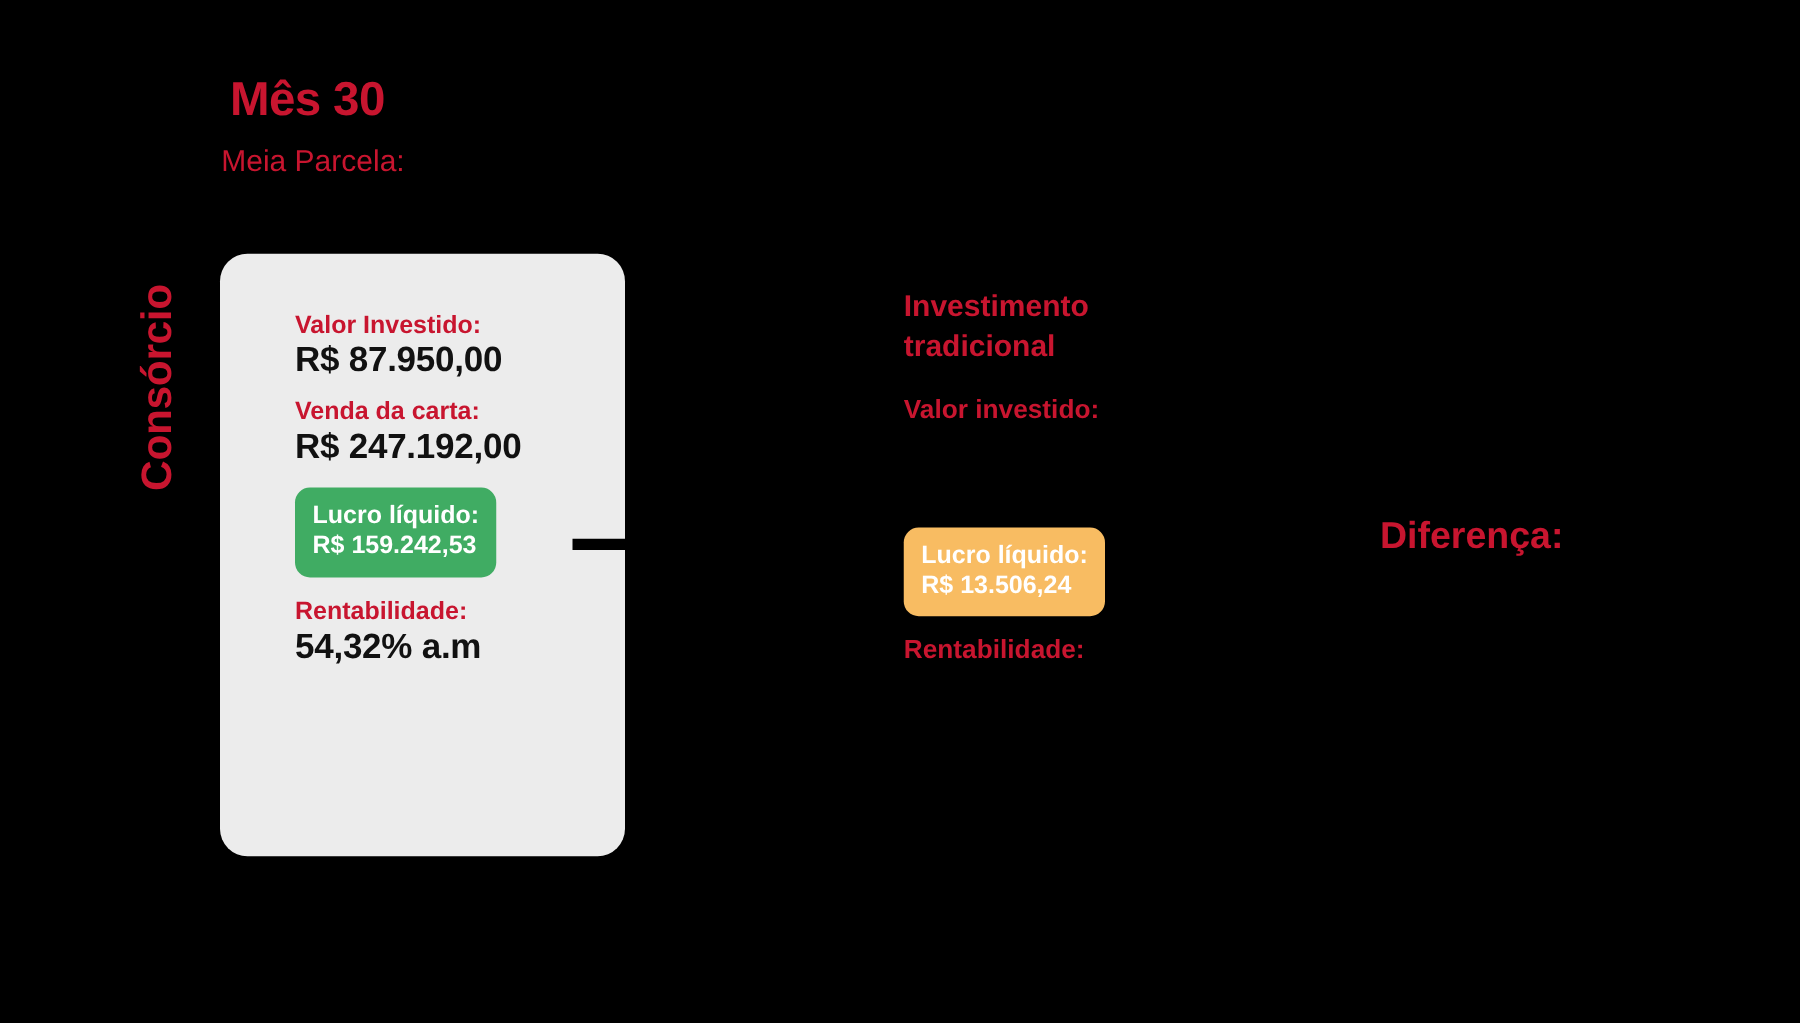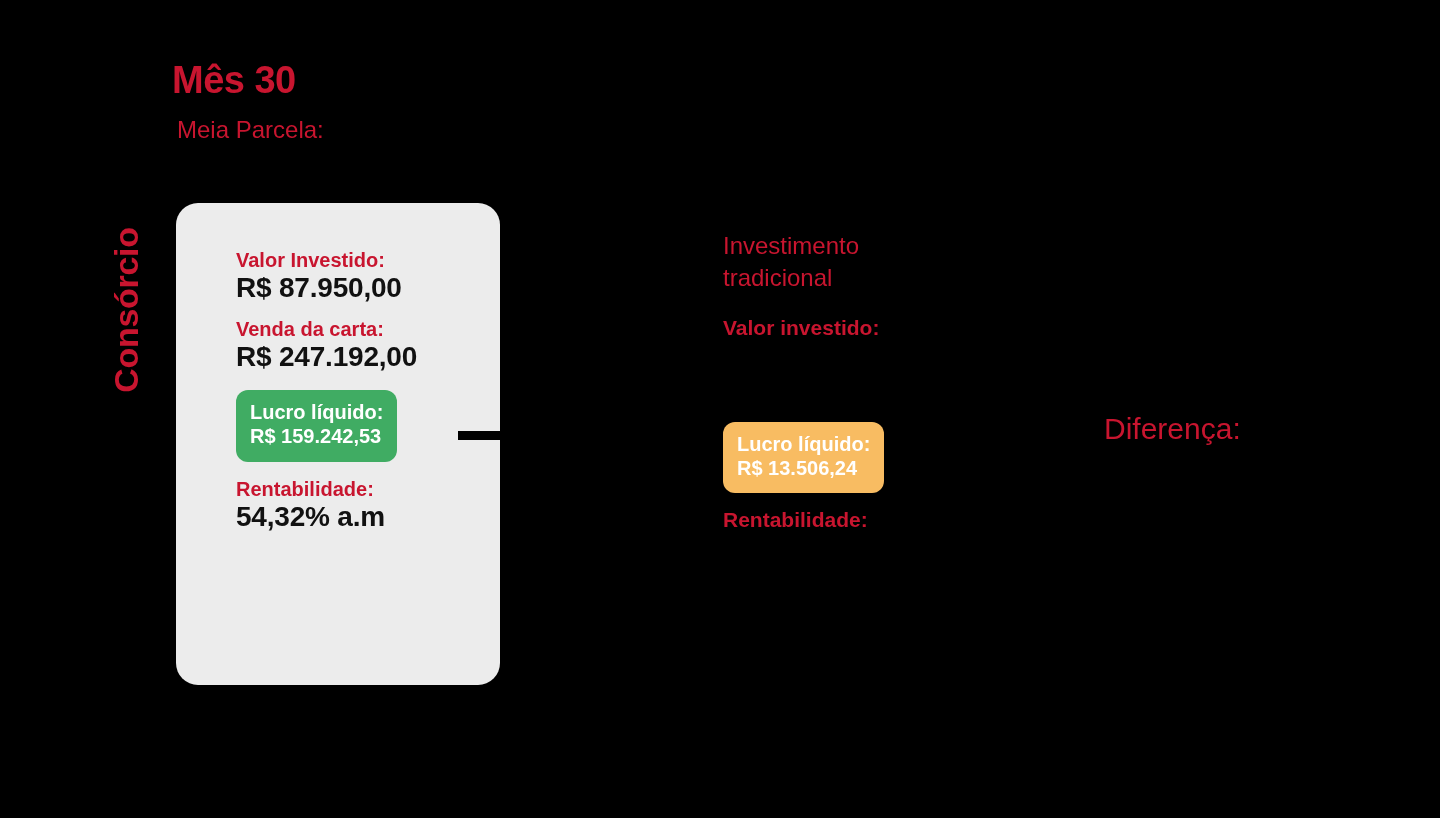--- a/index.html
+++ b/index.html
@@ -18,21 +18,21 @@
 
   .stage {
     position: absolute;
     inset: 0;
     background: #000000;
   }
 
   
   .month-title {
     position: absolute;
-    left: 172px;
+    left: 184px;
     top: 61px;
     font-size: 38px;
     font-weight: 700;
     color: #C8152F;
     letter-spacing: -0.5px;
     line-height: 1;
     white-space: nowrap;
   }
   .meia-parcela-row {
     position: absolute;
@@ -146,21 +146,21 @@
 
   
   .traditional-col {
     position: absolute;
     left: 723px;
     top: 230px;
     width: 320px;
   }
   .trad-title {
     font-size: 24px;
-    font-weight: 400;
+    font-weight: 700;
     color: #C8152F;
     line-height: 1.35;
     margin-bottom: 20px;
     max-width: 220px;
   }
   .trad-field {
     margin-bottom: 16px;
     line-height: 1.2;
     white-space: nowrap;
   }
@@ -181,21 +181,21 @@
 
   
   .difference-col {
     position: absolute;
     left: 1104px;
     top: 412px;
     width: 300px;
   }
   .diff-label {
     font-size: 30px;
-    font-weight: 400;
+    font-weight: 700;
     color: #C8152F;
     line-height: 1.15;
     white-space: nowrap;
   }
   .diff-value {
     font-size: 30px;
     font-weight: 700;
     color: #000000;
     line-height: 1.15;
     min-height: 10px;

